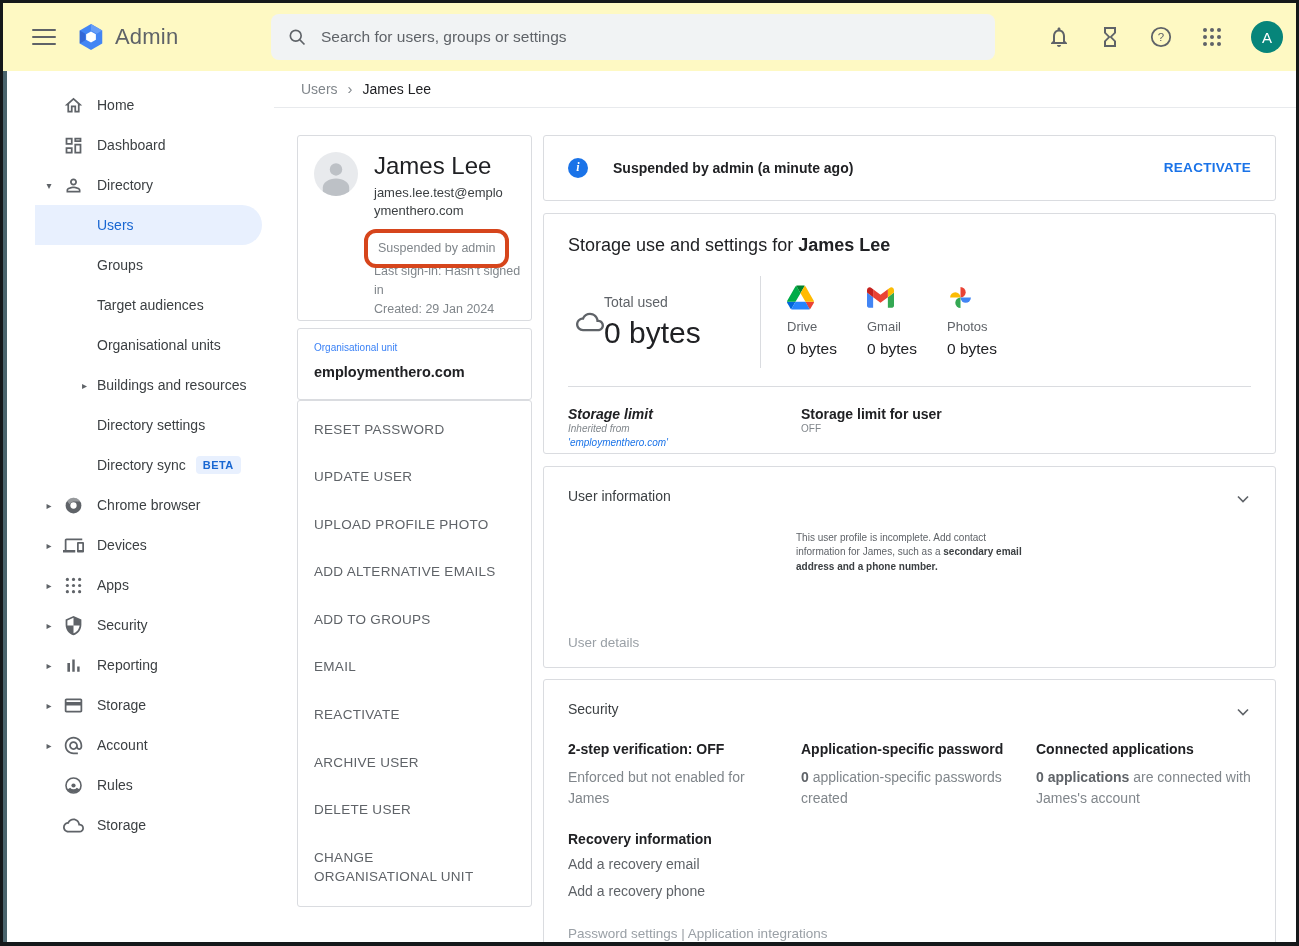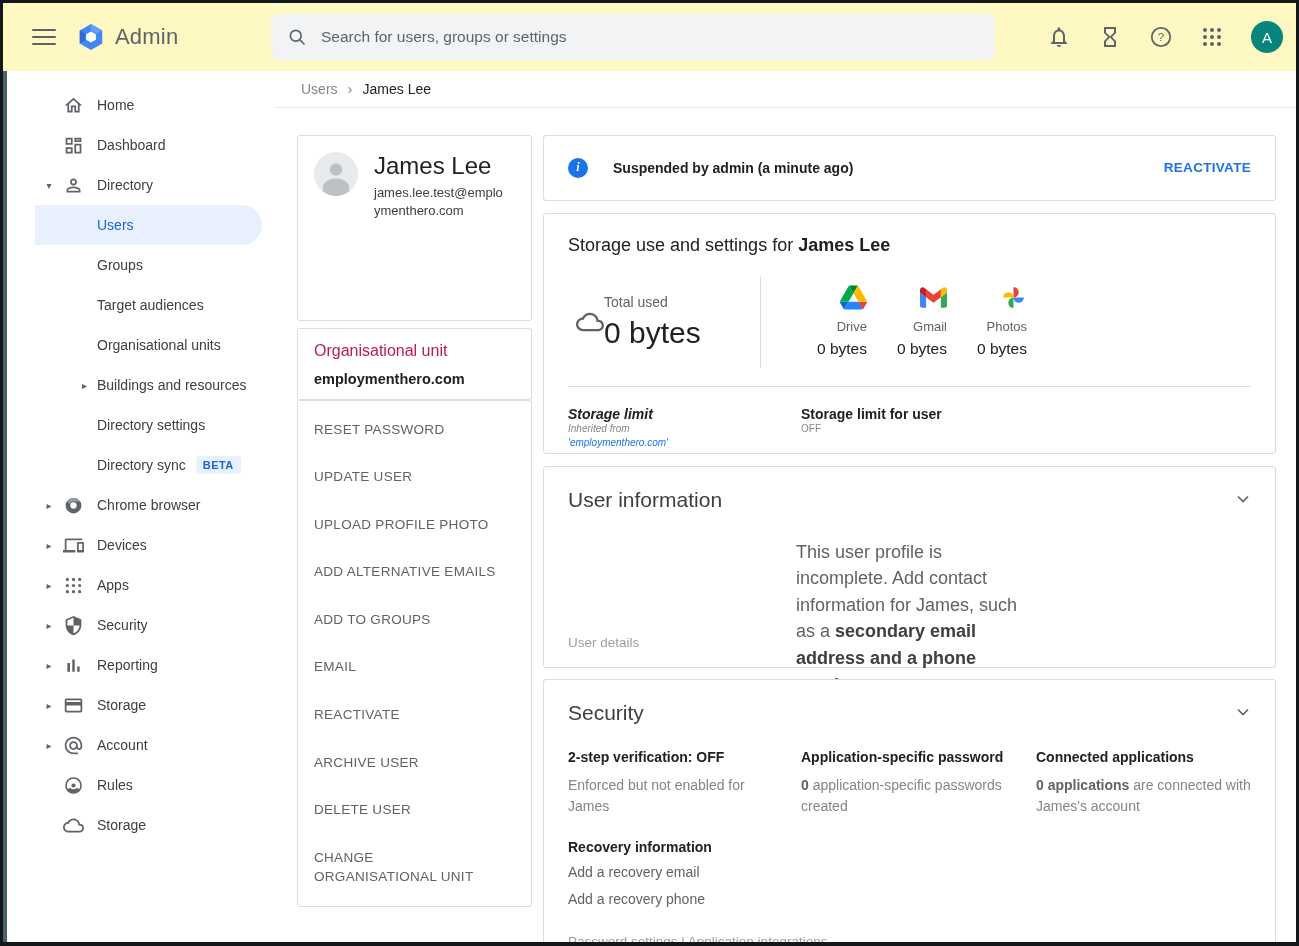--- a/index.html
+++ b/index.html
@@ -62,21 +62,21 @@
   .pavatar { width:44px; height:44px; border-radius:50%; background:#e8eaed; overflow:hidden; flex:none; position:relative; }
   .pavatar svg { width:44px; height:44px; color:#bdc1c6; }
   .pname { font-size:24px; color:#202124; line-height:1.15; }
   .pemail { font-size:13px; color:#3c4043; margin-top:5px; width:130px; word-break:break-all; line-height:1.35; }
   .pmeta { margin-left:60px; margin-top:10px; font-size:12.5px; color:#80868b; line-height:1.55; width:150px; }
   .status-wrap { position:relative; display:inline-block; margin-left:-10px; padding:6px 10px 5px 10px; border:4px solid #d6451c;
                  border-radius:12px; margin-bottom:-6px; background:transparent; }
 
   
   .org-card { margin-top:7px; padding:13px 16px 15px; height:72px; }
-  .org-label { font-size:16px; color:#be185d; }
+  .org-label { font-size:10px; color:#3b82f6; }
   .org-value { font-size:14.5px; font-weight:700; color:#202124; margin-top:11px; }
 
   
   .actions-card { margin-top:0; padding:5px 0; }
   .action-item { padding:14px 16px; font-size:13.5px; font-weight:500; letter-spacing:.3px; color:#5f6368; cursor:pointer; line-height:1.45; }
 
   
   .alert-card { height:66px; display:flex; align-items:center; padding:0 24px; }
   .info-ico { width:20px; height:20px; border-radius:50%; background:#1a73e8; color:#fff; font-size:12px; font-weight:700;
               display:flex; align-items:center; justify-content:center; flex:none; font-family:"Liberation Serif", serif; font-style:italic; }
@@ -86,36 +86,36 @@
   
   .storage-card { margin-top:12px; height:241px; padding:21px 24px; }
   .card-title { font-size:18px; color:#202124; font-weight:400; }
   .card-title b { font-weight:700; }
   .usage-row { display:flex; align-items:center; margin-top:20px; height:92px; }
   .cloud-ico { width:28px; height:28px; color:#5f6368; margin-left:8px; flex:none; }
   .total-block { width:138px; text-align:left; }
   .total-label { font-size:14px; color:#5f6368; }
   .total-value { font-size:30px; color:#202124; margin-top:6px; }
   .vdiv { width:1px; background:#dadce0; height:92px; margin:0 26px 0 18px; }
-  .service { width:80px; text-align:right; }
+  .service { width:80px; text-align:left; }
   .service svg { width:27px; height:25px; }
   .service-name { font-size:13px; color:#5f6368; margin-top:5px; }
   .service-value { font-size:15.5px; color:#202124; margin-top:6px; }
   .hdiv { height:1px; background:#dadce0; margin-top:18px; }
   .limits-row { display:flex; margin-top:19px; }
   .limit-col1 { width:233px;font-style:italic; }
   .limit-head { font-size:14px; font-weight:600; color:#202124; }
   .limit-body { font-size:10px; color:#80868b; line-height:1.45; }
   .limit-link { color:#1a73e8; cursor:pointer; }
 
   
   .uinfo-card { margin-top:12px; height:202px; padding:21px 24px; position:relative; }
-  .sec-title { font-size:21px; color:#3c4043; font-weight:400; }
+  .sec-title { font-size:14px; color:#3c4043; font-weight:400; }
   .chev { position:absolute; right:22px; top:22px; width:20px; height:20px; color:#5f6368; cursor:pointer; }
-  .uinfo-body { margin:27px 0 0 228px; width:238px; font-size:18px; color:#5f6368; line-height:1.48; }
+  .uinfo-body { margin:27px 0 0 228px; width:238px; font-size:10px; color:#5f6368; line-height:1.48; }
   .uinfo-body b { color:#3c4043; font-weight:700; }
   .card-footer { position:absolute; left:24px; bottom:17px; font-size:13.5px; color:#9aa0a6; cursor:pointer; }
 
   
   .security-card { margin-top:11px; height:276px; padding:21px 24px; position:relative; }
   .sec-grid { display:grid; grid-template-columns:233px 235px 1fr; margin-top:24px; }
   .sec-head { font-size:14px; font-weight:600; color:#202124; }
   .sec-body { font-size:14px; color:#80868b; margin-top:10px; line-height:1.5; }
   .sec-body b { color:#5f6368; font-weight:700; }
   .sec-sub { margin-top:22px; }
@@ -374,20 +374,27 @@
                 <svg viewBox="0 0 24 24" fill="currentColor">
                     <circle cx="12" cy="9.5" r="3.4"></circle>
                     <path d="M12 14.5c-4 0-7.2 2.2-7.2 4.9V24h14.4v-4.6c0-2.7-3.2-4.9-7.2-4.9z"></path>
                   </svg>
               </div>
               <div>
                 <div class="pname">James Lee</div>
                 <div class="pemail">james.lee.test@employmenthero.com</div>
               </div>
             </div>
+            <div class="pmeta">
+              <span class="status-wrap">
+                <span>Suspended by admin</span>
+              </span>
+              <div>Last sign-in: Hasn't signed in</div>
+              <div>Created: 29 Jan 2024</div>
+            </div>
           </div>
 
           <div class="card org-card">
             <div class="org-label">Organisational unit</div>
             <div class="org-value">employmenthero.com</div>
           </div>
 
           <div class="card actions-card">
             <div class="action-item">RESET PASSWORD</div>
             <div class="action-item">UPDATE USER</div>

